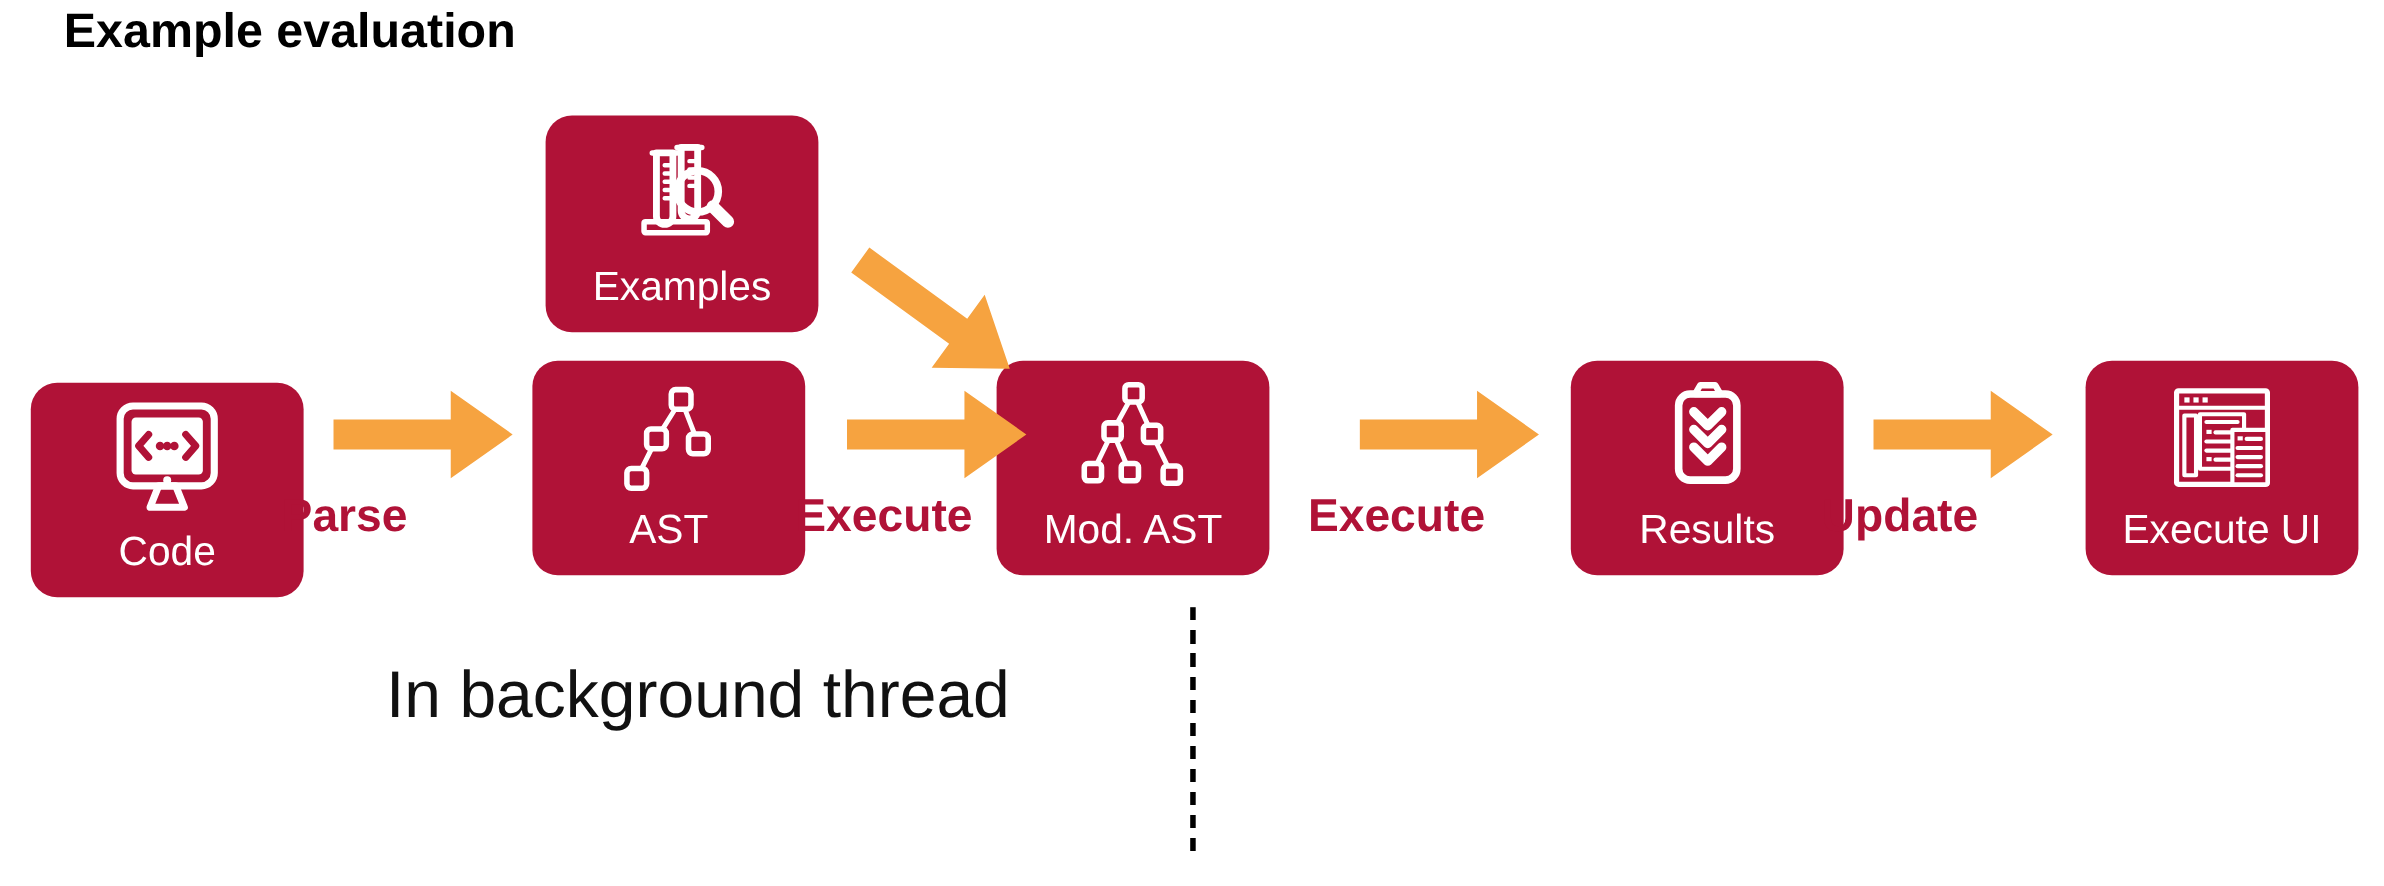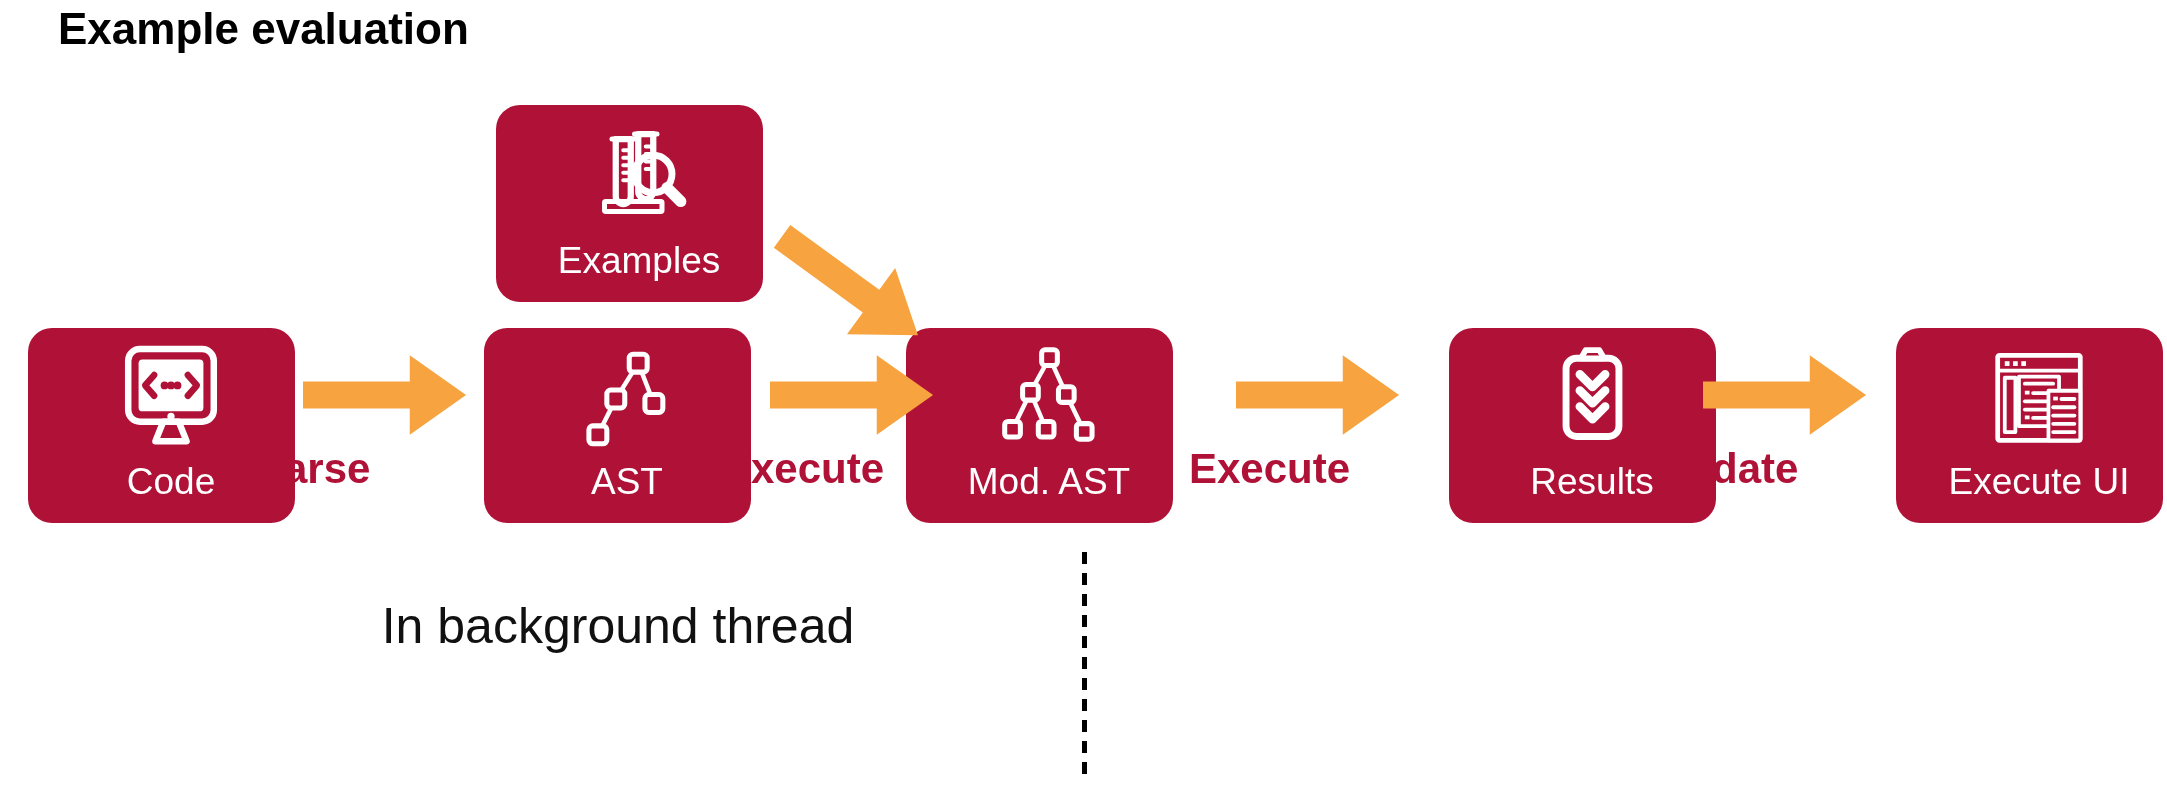--- a/index.html
+++ b/index.html
@@ -15,29 +15,29 @@
 
   .page-title{
     position:absolute;left:58px;top:4px;
     font-size:44px;font-weight:600;color:#000;letter-spacing:0;
     white-space:nowrap;
   }
 
   .box{
     position:absolute;width:248px;height:195px;
     background:var(--crimson);border-radius:24px;
-    display:flex;flex-direction:column;align-items:center;justify-content:flex-end;padding-left:19px;
+    display:flex;flex-direction:column;align-items:center;justify-content:flex-end;
   }
   .box .icon{flex:1;display:flex;align-items:center;justify-content:center;width:100%;padding-top:6px;}
   .box .box-label{color:#fff;font-size:37px;line-height:1;padding-bottom:23px;white-space:nowrap;}
-  #box-code{left:28px;top:328px;}
+  #box-code{left:28px;top:348px;}
   #box-examples{left:496px;top:105px;height:197px;}
   #box-ast{left:484px;top:328px;border-radius:23px;}
   #box-modast{left:906px;top:328px;}
-  #box-results{left:1428px;top:328px;margin-left:21px;}
+  #box-results{left:1428px;top:328px;}
   #box-ui{left:1896px;top:328px;}
 
   .arrow{position:absolute;width:165px;height:92px;top:349px;}
   .arrow svg{display:block;width:100%;height:100%;}
   #arrow-parse{left:303px;}
   #arrow-modify{left:770px;}
   #arrow-execute{left:1236px;}
   #arrow-update{left:1703px;}
   #arrow-diagonal{left:776px;top:186px;width:185px;transform:rotate(36deg);transform-origin:0 50%;}
 
@@ -48,21 +48,21 @@
   #label-parse{left:256px;}
   #label-modify{left:723px;}
   #label-execute{left:1189px;}
   #label-update{left:1656px;}
 
   .divider{
     position:absolute;left:1082px;top:552px;width:5px;height:229px;
     background:repeating-linear-gradient(to bottom,#000 0 12px,transparent 12px 21px);
   }
 
-  .caption{position:absolute;font-size:50px;color:var(--ink);text-align:center;}
+  .caption{position:absolute;font-size:60px;color:var(--ink);text-align:right;}
   #caption-left{left:318px;top:597px;width:600px;white-space:nowrap;}
   #caption-right{left:1166px;top:595px;width:760px;line-height:83px;}
 
   
   .s  {fill:none;stroke:var(--icon);stroke-width:5;stroke-linecap:round;stroke-linejoin:round;}
   .s4 {fill:none;stroke:var(--icon);stroke-width:4;stroke-linecap:round;stroke-linejoin:round;}
   .s3 {fill:none;stroke:var(--icon);stroke-width:3.2;stroke-linecap:round;stroke-linejoin:round;}
   .s7 {fill:none;stroke:var(--icon);stroke-width:7.5;stroke-linecap:round;stroke-linejoin:round;}
   .f  {fill:var(--icon);stroke:none;}
   .sq {fill:var(--crimson);stroke:var(--icon);stroke-width:4.5;}

